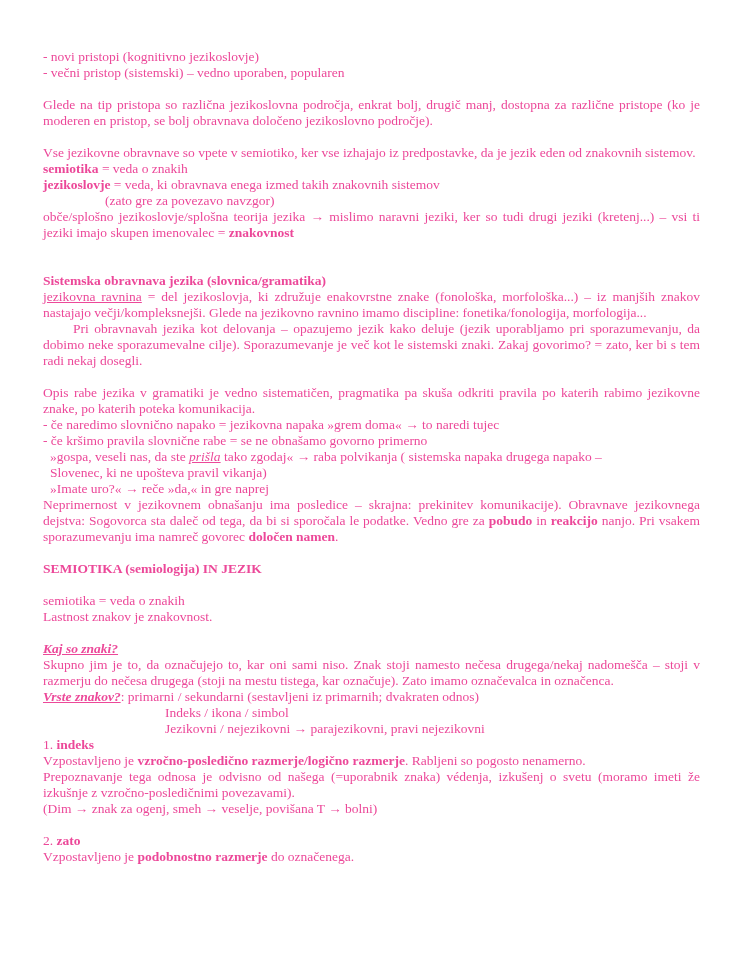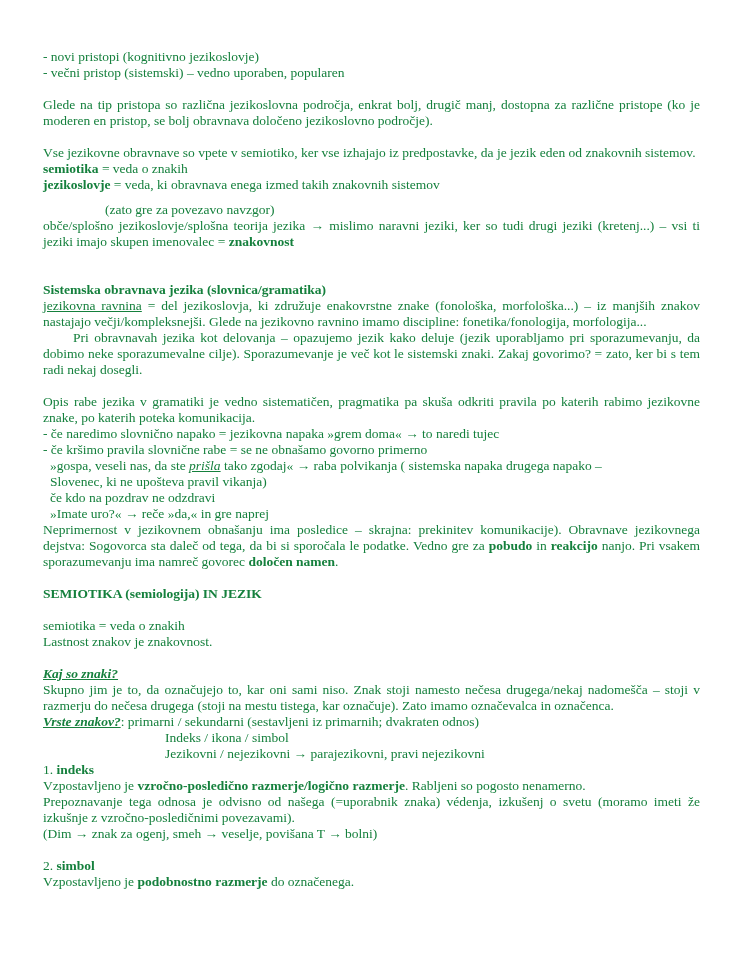--- a/index.html
+++ b/index.html
@@ -33,56 +33,55 @@
   p.blank {
     height: 16px;
   }
   .seg-b { font-weight: bold; margin-top: 32px; }
   .seg-i { font-style: italic; text-decoration: underline; }
   .seg-u { text-decoration: underline; }
 </style>
 </head>
 <body>
 
-<div class="page" style="background: rgb(255, 255, 255); color: #15803d;">
+<div class="page" style="background: rgb(255, 255, 255); color: #ec4899;">
     <p class="para"><span>- novi pristopi (kognitivno jezikoslovje)</span></p>
     <p class="para"><span>- večni pristop (sistemski) – vedno uporaben, popularen</span></p>
     <p class="para blank"></p>
     <p class="para justify"><span>Glede na tip pristopa so različna jezikoslovna področja, enkrat bolj, drugič manj, dostopna za različne pristope (ko je moderen en pristop, se bolj obravnava določeno jezikoslovno področje).</span></p>
     <p class="para blank"></p>
     <p class="para justify"><span>Vse jezikovne obravnave so vpete v semiotiko, ker vse izhajajo iz predpostavke, da je jezik eden od znakovnih sistemov.</span></p>
     <p class="para"><span class="seg-b">semiotika</span><span> = veda o znakih</span></p>
     <p class="para"><span class="seg-b">jezikoslovje</span><span> = veda, ki obravnava enega izmed takih znakovnih sistemov</span></p>
-    <p class="para" style="padding-left: 62px; margin-top: 9px;"><span>(zato gre za povezavo navzgor)</span></p>
+    <p class="para" style="padding-left: 62px;"><span>(zato gre za povezavo navzgor)</span></p>
     <p class="para justify"><span>obče/splošno jezikoslovje/splošna teorija jezika → mislimo naravni jeziki, ker so tudi drugi jeziki (kretenj...) – vsi ti jeziki imajo skupen imenovalec = </span><span class="seg-b">znakovnost</span></p>
     <p class="para blank"></p>
     <p class="para blank"></p>
     <p class="para"><span class="seg-b">Sistemska obravnava jezika (slovnica/gramatika)</span></p>
     <p class="para justify"><span class="seg-u">jezikovna ravnina</span><span> = del jezikoslovja, ki združuje enakovrstne znake (fonološka, morfološka...) – iz manjših znakov nastajajo večji/kompleksnejši. Glede na jezikovno ravnino imamo discipline: fonetika/fonologija, morfologija...</span></p>
     <p class="para justify" style="text-indent: 30px;"><span>Pri obravnavah jezika kot delovanja – opazujemo jezik kako deluje (jezik uporabljamo pri sporazumevanju, da dobimo neke sporazumevalne cilje). Sporazumevanje je več kot le sistemski znaki. Zakaj govorimo? = zato, ker bi s tem radi nekaj dosegli.</span></p>
     <p class="para blank"></p>
     <p class="para justify"><span>Opis rabe jezika v gramatiki je vedno sistematičen, pragmatika pa skuša odkriti pravila po katerih rabimo jezikovne znake, po katerih poteka komunikacija.</span></p>
     <p class="para"><span>- če naredimo slovnično napako = jezikovna napaka »grem doma« → to naredi tujec</span></p>
     <p class="para"><span>- če kršimo pravila slovnične rabe = se ne obnašamo govorno primerno</span></p>
     <p class="para" style="padding-left: 7px;"><span>»gospa, veseli nas, da ste </span><span class="seg-i">prišla</span><span> tako zgodaj« → raba polvikanja ( sistemska napaka drugega napako –</span></p>
     <p class="para" style="padding-left: 7px;"><span>Slovenec, ki ne upošteva pravil vikanja)</span></p>
-    <p class="para" style="padding-left: 7px;"><span>če kdo na pozdrav ne odzdravi</span></p>
     <p class="para" style="padding-left: 7px;"><span>»Imate uro?« → reče »da,« in gre naprej</span></p>
     <p class="para justify"><span>Neprimernost v jezikovnem obnašanju ima posledice – skrajna: prekinitev komunikacije). Obravnave jezikovnega dejstva: Sogovorca sta daleč od tega, da bi si sporočala le podatke. Vedno gre za </span><span class="seg-b">pobudo</span><span> in </span><span class="seg-b">reakcijo</span><span> nanjo. Pri vsakem sporazumevanju ima namreč govorec </span><span class="seg-b">določen namen</span><span>.</span></p>
     <p class="para blank"></p>
     <p class="para"><span class="seg-b">SEMIOTIKA (semiologija) IN JEZIK</span></p>
     <p class="para blank"></p>
     <p class="para"><span>semiotika = veda o znakih</span></p>
     <p class="para"><span>Lastnost znakov je znakovnost.</span></p>
     <p class="para blank"></p>
     <p class="para"><span class="seg-b seg-i">Kaj so znaki?</span></p>
     <p class="para justify"><span>Skupno jim je to, da označujejo to, kar oni sami niso. Znak stoji namesto nečesa drugega/nekaj nadomešča – stoji v razmerju do nečesa drugega (stoji na mestu tistega, kar označuje). Zato imamo označevalca in označenca.</span></p>
     <p class="para"><span class="seg-b seg-i">Vrste znakov?</span><span>: primarni / sekundarni  (sestavljeni iz primarnih; dvakraten odnos)</span></p>
     <p class="para" style="padding-left: 122px;"><span>Indeks / ikona / simbol</span></p>
     <p class="para" style="padding-left: 122px;"><span>Jezikovni / nejezikovni → parajezikovni, pravi nejezikovni</span></p>
     <p class="para"><span>1. </span><span class="seg-b">indeks</span></p>
     <p class="para"><span>Vzpostavljeno je </span><span class="seg-b">vzročno-posledično razmerje/logično razmerje</span><span>. Rabljeni so pogosto nenamerno.</span></p>
     <p class="para justify"><span>Prepoznavanje tega odnosa je odvisno od našega (=uporabnik znaka) védenja, izkušenj o svetu (moramo imeti že izkušnje z vzročno-posledičnimi povezavami).</span></p>
     <p class="para"><span>(Dim → znak za ogenj, smeh → veselje, povišana T → bolni)</span></p>
     <p class="para blank"></p>
-    <p class="para"><span>2. </span><span class="seg-b">simbol</span></p>
+    <p class="para"><span>2. </span><span class="seg-b">zato</span></p>
     <p class="para"><span>Vzpostavljeno je </span><span class="seg-b">podobnostno razmerje</span><span> do označenega.</span></p>
   </div>
 
 </body></html>

